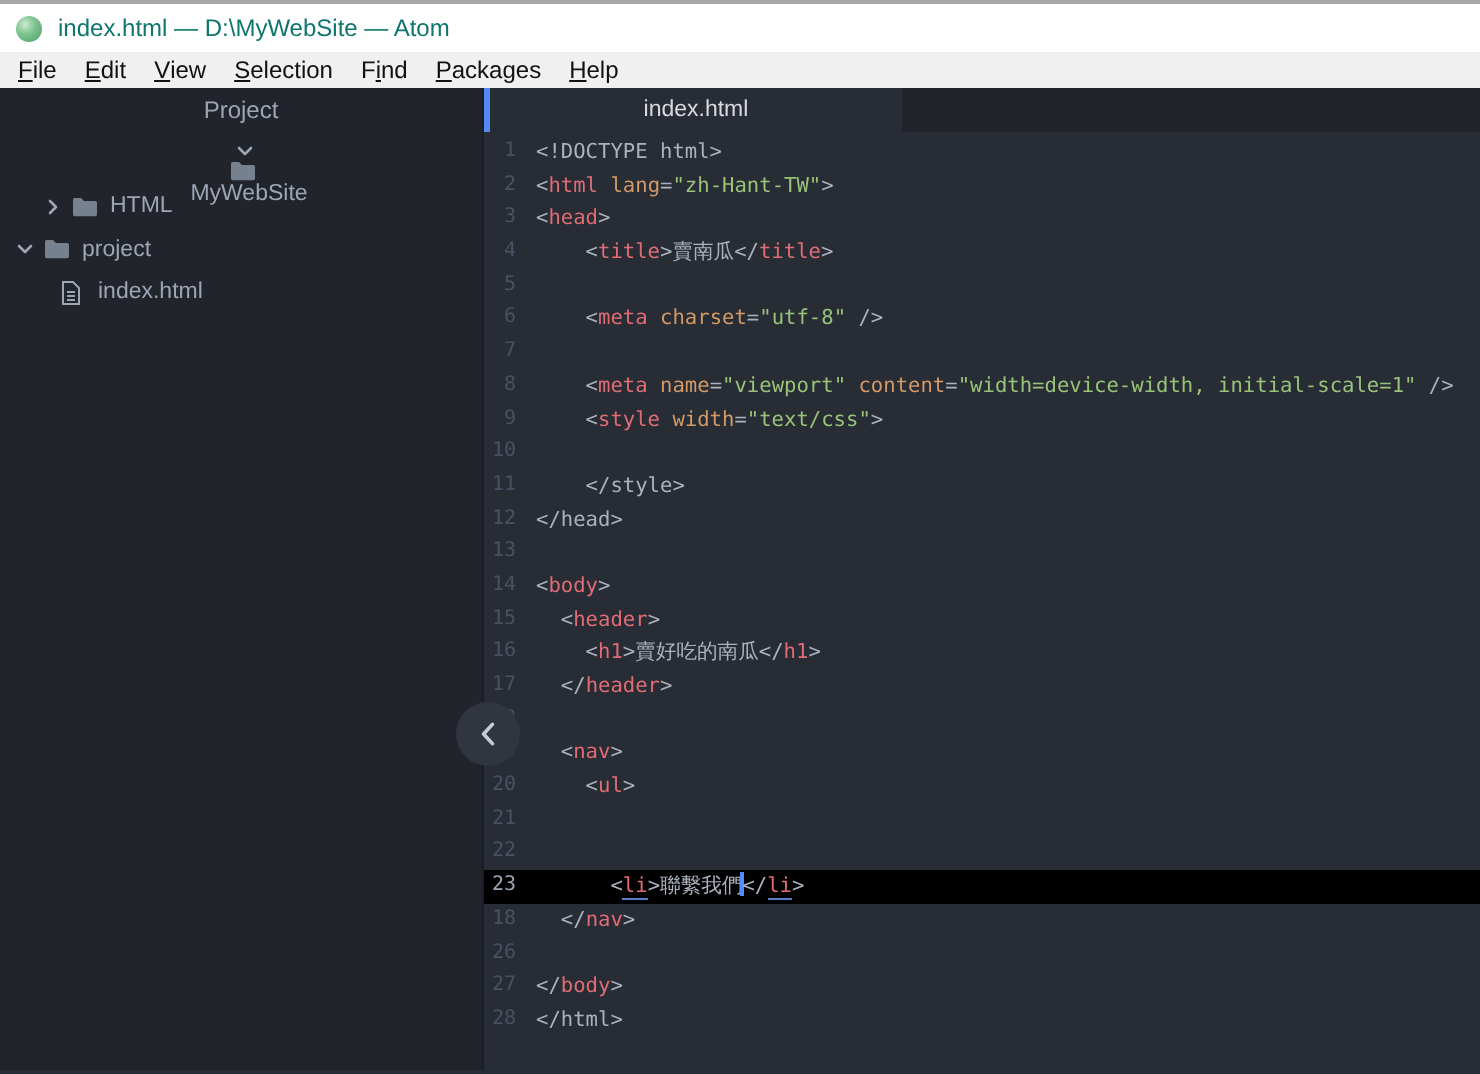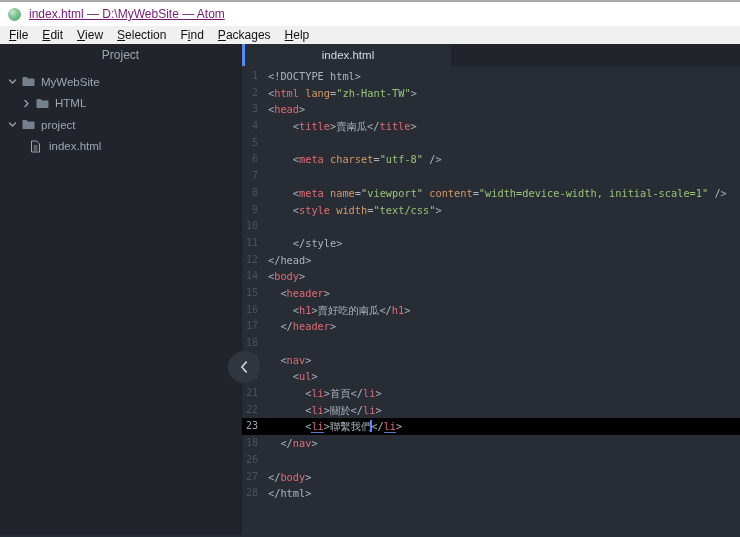--- a/index.html
+++ b/index.html
@@ -1,21 +1,21 @@
 <!DOCTYPE html>
 <html><head>
 <meta charset="utf-8">
 <style>
   * { margin:0; padding:0; box-sizing:border-box; }
   html,body { width:740px; height:537px; overflow:hidden; font-family:"Liberation Sans", sans-serif; background:#282c34; }
 
   
   .titlebar { height:26px; background:#ffffff; border-top:2px solid #a8a8a8; display:flex; align-items:center; padding-left:8px; }
   .atom-icon { width:13px; height:13px; border-radius:50%; background:radial-gradient(circle at 35% 32%, #cde9d2 0%, #7fc492 40%, #4d9d68 100%); margin-right:8px; flex:0 0 auto; }
-  .window-title { font-size:12px; color:#701a75; white-space:nowrap;text-decoration:underline; }
+  .window-title { font-size:12px; color:#0f766e; white-space:nowrap; }
 
   .menubar { height:18px; background:#f0f0f0; display:flex; align-items:center; font-size:12px; color:#111; padding-left:2px; }
   .menu-item { padding:0 7px; height:100%; display:flex; align-items:center; white-space:pre; cursor:default; }
   .menu-item .mnemonic { text-decoration:underline; }
 
   
   .main { height:491px; display:flex; background:#282c34; position:relative; }
 
   .sidebar { width:242px; flex:0 0 auto; background:#21252b; border-right:1px solid #1a1d23; display:flex; flex-direction:column; }
   .panel-header { height:22px; display:flex; align-items:center; justify-content:center; color:#9da5b4; font-size:12px; }
@@ -60,21 +60,21 @@
     <span class="menu-item"><span class="mnemonic">S</span>election</span>
     <span class="menu-item">F<span class="mnemonic">i</span>nd</span>
     <span class="menu-item"><span class="mnemonic">P</span>ackages</span>
     <span class="menu-item"><span class="mnemonic">H</span>elp</span>
   </div>
 
 <div class="main">
   <div class="sidebar">
     <div class="panel-header">Project</div>
     <div class="tree-view">
-        <div class="tree-row" style="padding-left: 8px;">
+        <div class="tree-row" style="padding-left: 8px; flex-direction: column;">
           <span class="chevron" style="width: 14px;">
             <svg width="9" height="9" viewBox="0 0 9 9">
               <path d="M1.5 3 L4.5 6 L7.5 3" stroke="#9da5b4" stroke-width="1.3" fill="none" stroke-linecap="round" stroke-linejoin="round"></path>
             </svg>
           </span>
           <span class="node-icon">
             <svg width="13" height="11" viewBox="0 0 13 11">
               <path d="M0.5 1.8 a0.8 0.8 0 0 1 0.8 -0.8 h3.2 l1.5 1.5 h5.7 a0.8 0.8 0 0 1 0.8 0.8 v6 a0.8 0.8 0 0 1 -0.8 0.8 h-10.4 a0.8 0.8 0 0 1 -0.8 -0.8 z" fill="#76818f"></path>
             </svg>
           </span>
@@ -169,20 +169,24 @@
         </div>
         <div class="code-line">
           <span class="gutter-num">11</span>
           <span class="line-code"><span class="tk-p">    &lt;/style&gt;</span></span>
         </div>
         <div class="code-line">
           <span class="gutter-num">12</span>
           <span class="line-code"><span class="tk-p">&lt;/head&gt;</span></span>
         </div>
         <div class="code-line">
+          <span class="gutter-num">13</span>
+          <span class="line-code"></span>
+        </div>
+        <div class="code-line">
           <span class="gutter-num">14</span>
           <span class="line-code"><span class="tk-p">&lt;</span><span class="tk-tag">body</span><span class="tk-p">&gt;</span></span>
         </div>
         <div class="code-line">
           <span class="gutter-num">15</span>
           <span class="line-code"><span class="tk-p">  &lt;</span><span class="tk-tag">header</span><span class="tk-p">&gt;</span></span>
         </div>
         <div class="code-line">
           <span class="gutter-num">16</span>
           <span class="line-code"><span class="tk-p">    &lt;</span><span class="tk-tag">h1</span><span class="tk-p">&gt;</span><span class="tk-p">賣好吃的南瓜</span><span class="tk-p">&lt;/</span><span class="tk-tag">h1</span><span class="tk-p">&gt;</span></span>
@@ -198,25 +202,23 @@
         <div class="code-line">
           <span class="gutter-num">19</span>
           <span class="line-code"><span class="tk-p">  &lt;</span><span class="tk-tag">nav</span><span class="tk-p">&gt;</span></span>
         </div>
         <div class="code-line">
           <span class="gutter-num">20</span>
           <span class="line-code"><span class="tk-p">    &lt;</span><span class="tk-tag">ul</span><span class="tk-p">&gt;</span></span>
         </div>
         <div class="code-line">
           <span class="gutter-num">21</span>
-          <span class="line-code"><span class="tk-p">      &lt;</span><span class="tk-tag">li</span><span class="tk-p">&gt;</span><span class="tk-p">首頁</span><span class="tk-p">&lt;/</span><span class="tk-tag">li</span><span class="tk-p">&gt;</span></span>
         </div>
         <div class="code-line">
           <span class="gutter-num">22</span>
-          <span class="line-code"><span class="tk-p">      &lt;</span><span class="tk-tag">li</span><span class="tk-p">&gt;</span><span class="tk-p">關於</span><span class="tk-p">&lt;/</span><span class="tk-tag">li</span><span class="tk-p">&gt;</span></span>
         </div>
         <div class="code-line active">
           <span class="gutter-num">23</span>
           <span class="line-code"><span class="tk-p">      &lt;</span><span class="tk-tag tk-u">li</span><span class="tk-p">&gt;</span><span class="tk-p">聯繫我們</span><span class="cursor"></span><span class="tk-p">&lt;/</span><span class="tk-tag tk-u">li</span><span class="tk-p">&gt;</span></span>
         </div>
         <div class="code-line">
           <span class="gutter-num">18</span>
           <span class="line-code"><span class="tk-p">  &lt;/</span><span class="tk-tag">nav</span><span class="tk-p">&gt;</span></span>
         </div>
         <div class="code-line">

